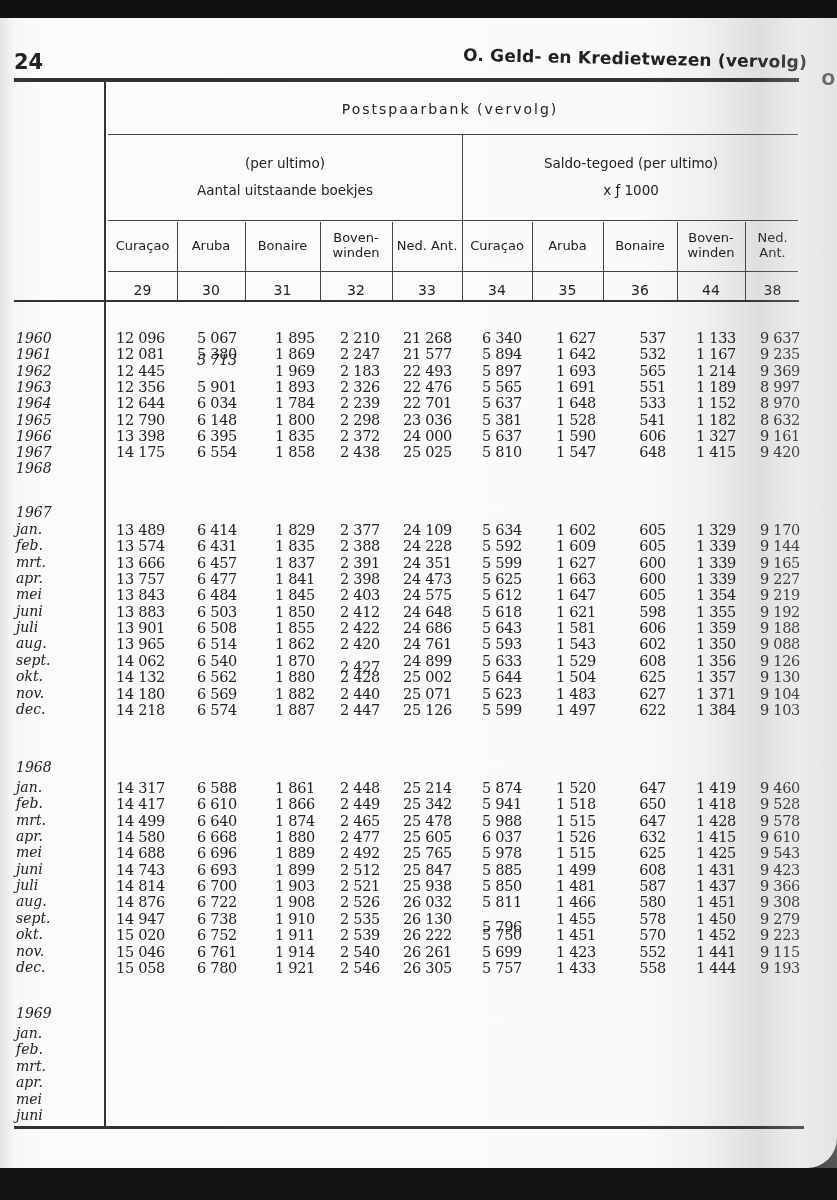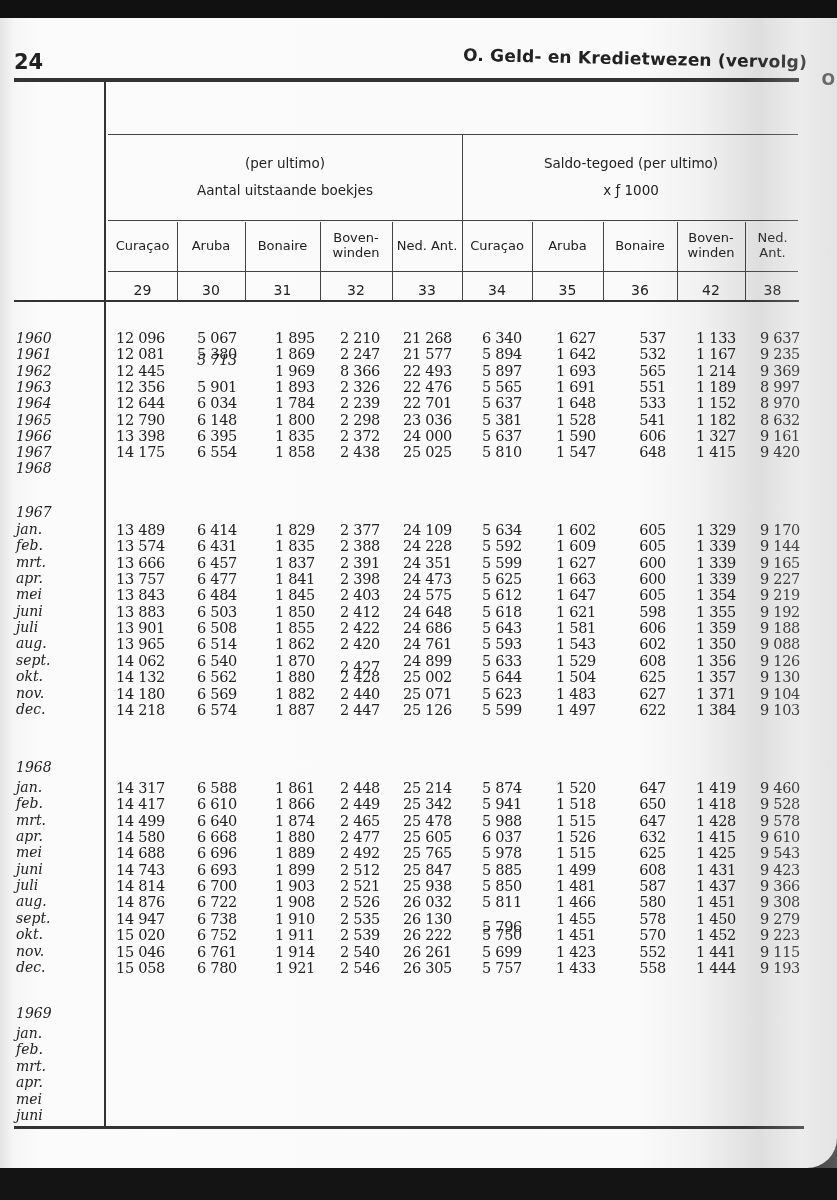--- a/index.html
+++ b/index.html
@@ -78,20 +78,21 @@
   <div class="rule-thick" style="top:60px;"></div>
   <div class="rule-thick" style="top:282px; height:2px;"></div>
   <div class="rule-thick" style="top:1108px; height:3px; width:790px;"></div>
 
   <div class="vline" style="left:104px; top:63px; height:1045px;"></div>
   <div class="hline" style="left:108px; top:116px; width:690px;"></div>
   <div class="thinv" style="left:462px; top:117px; height:165px;"></div>
   <div class="hline" style="left:108px; top:202px; width:690px;"></div>
   <div class="hline" style="left:108px; top:253px; width:690px;"></div>
 
+  <div class="title">Postspaarbank (vervolg)</div>
 
   <div class="group-title" style="left:108px; width:354px; top:132px;">
     <div>(per ultimo)</div>
     <div>Aantal uitstaande boekjes</div>
   </div>
   <div class="group-title" style="left:466px; width:330px; top:132px;">
     <div>Saldo-tegoed (per ultimo)</div>
     <div>x ƒ 1000</div>
   </div>
 
@@ -115,21 +116,21 @@
       <div class="col-num" style="left: 462px; width: 70px;">34</div>
       <div class="thinv" style="left: 532px; top: 204px; height: 78px;"></div>
       <div class="col-head" style="left: 532px; width: 71px; white-space: pre-line;">Aruba</div>
       <div class="col-num" style="left: 532px; width: 71px;">35</div>
       <div class="thinv" style="left: 603px; top: 204px; height: 78px;"></div>
       <div class="col-head" style="left: 603px; width: 74px; white-space: pre-line;">Bonaire</div>
       <div class="col-num" style="left: 603px; width: 74px;">36</div>
       <div class="thinv" style="left: 677px; top: 204px; height: 78px;"></div>
       <div class="col-head" style="left: 677px; width: 68px; white-space: pre-line;">Boven-
 winden</div>
-      <div class="col-num" style="left: 677px; width: 68px;">42</div>
+      <div class="col-num" style="left: 677px; width: 68px;">44</div>
       <div class="thinv" style="left: 745px; top: 204px; height: 78px;"></div>
       <div class="col-head" style="left: 745px; width: 55px; white-space: pre-line;">Ned. Ant.</div>
       <div class="col-num" style="left: 745px; width: 55px;">38</div>
     </div>
   <div id="body">
       <div class="row-label" style="top: 313px;">1960</div>
       <div class="cell" style="top: 313px; right: 672px;">12 096</div>
       <div class="cell" style="top: 313px; right: 600px;">5 067</div>
       <div class="cell" style="top: 313px; right: 522px;">1 895</div>
       <div class="cell" style="top: 313px; right: 457px;">2 210</div>
@@ -147,21 +148,21 @@
       <div class="cell" style="top: 329.3px; right: 385px;">21 577</div>
       <div class="cell" style="top: 329.3px; right: 315px;">5 894</div>
       <div class="cell" style="top: 329.3px; right: 241px;">1 642</div>
       <div class="cell" style="top: 329.3px; right: 171px;">532</div>
       <div class="cell" style="top: 329.3px; right: 101px;">1 167</div>
       <div class="cell" style="top: 329.3px; right: 37px;">9 235</div>
       <div class="row-label" style="top: 345.6px;">1962</div>
       <div class="cell" style="top: 345.6px; right: 672px;">12 445</div>
       <div class="cell" style="top: 335px; right: 600px; font-style: italic;">5 713</div>
       <div class="cell" style="top: 345.6px; right: 522px;">1 969</div>
-      <div class="cell" style="top: 345.6px; right: 457px;">8 366</div>
+      <div class="cell" style="top: 345.6px; right: 457px;">2 183</div>
       <div class="cell" style="top: 345.6px; right: 385px;">22 493</div>
       <div class="cell" style="top: 345.6px; right: 315px;">5 897</div>
       <div class="cell" style="top: 345.6px; right: 241px;">1 693</div>
       <div class="cell" style="top: 345.6px; right: 171px;">565</div>
       <div class="cell" style="top: 345.6px; right: 101px;">1 214</div>
       <div class="cell" style="top: 345.6px; right: 37px;">9 369</div>
       <div class="row-label" style="top: 361.9px;">1963</div>
       <div class="cell" style="top: 361.9px; right: 672px;">12 356</div>
       <div class="cell" style="top: 361.9px; right: 600px;">5 901</div>
       <div class="cell" style="top: 361.9px; right: 522px;">1 893</div>

